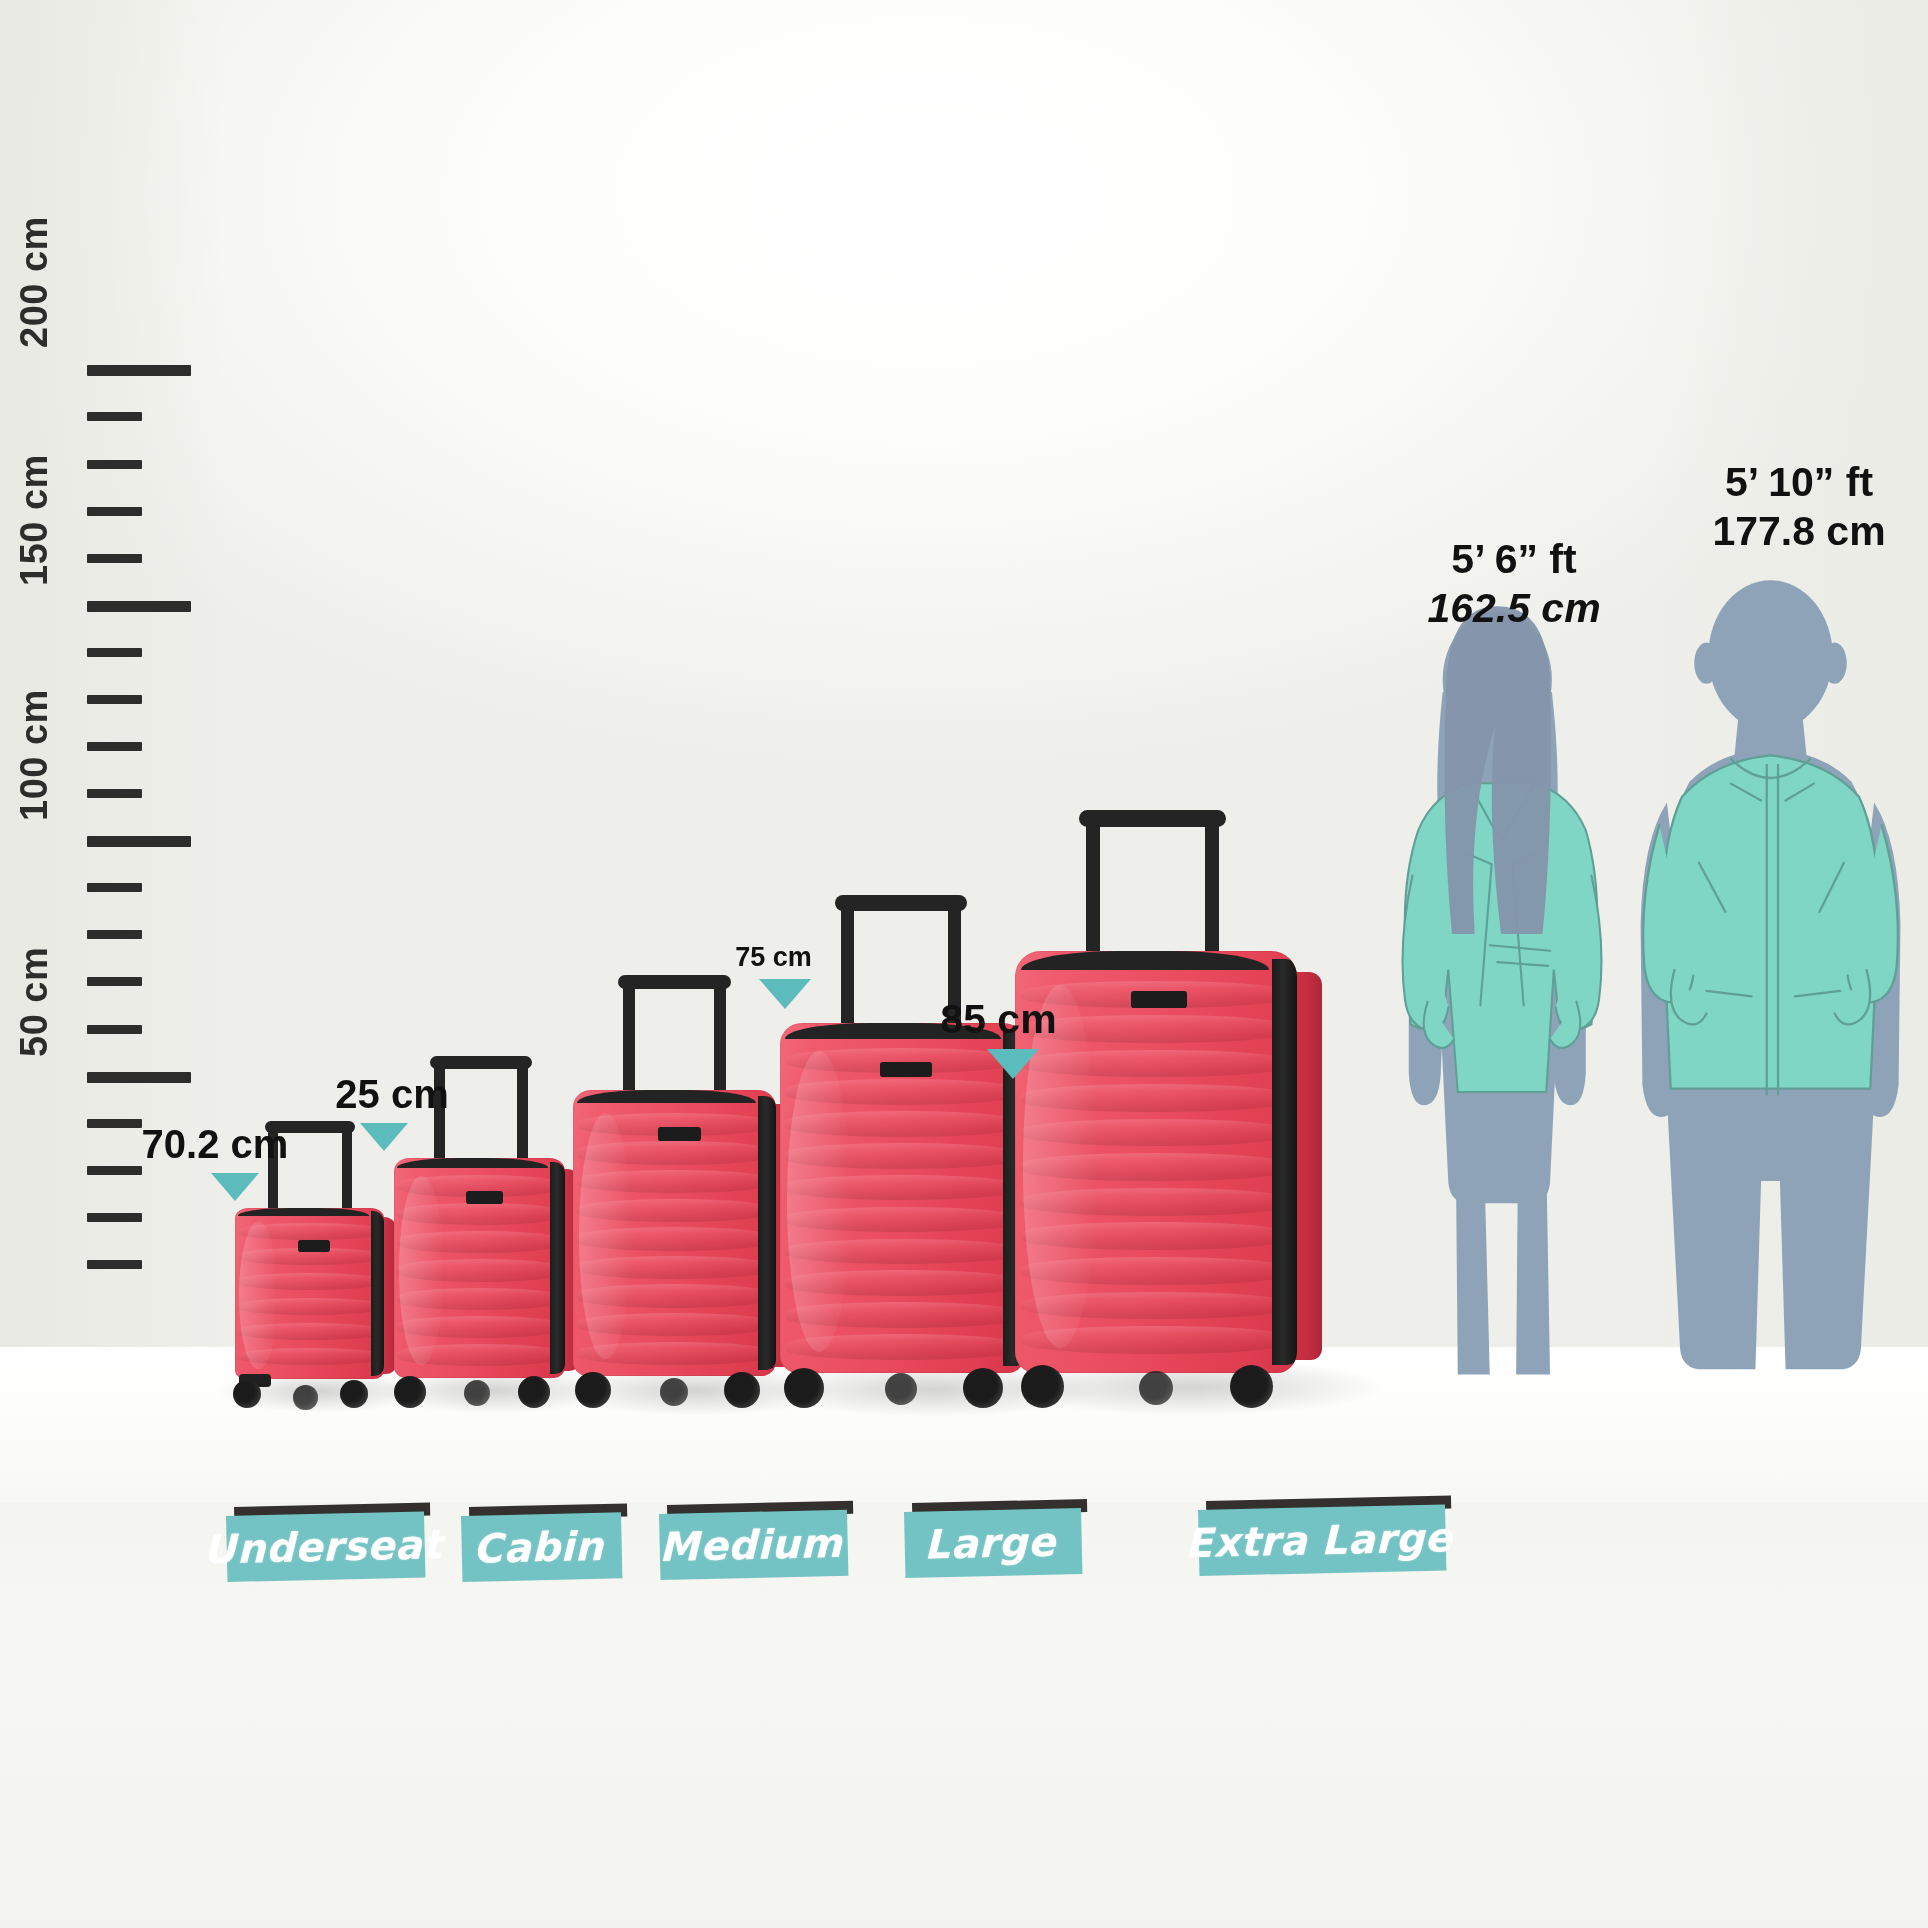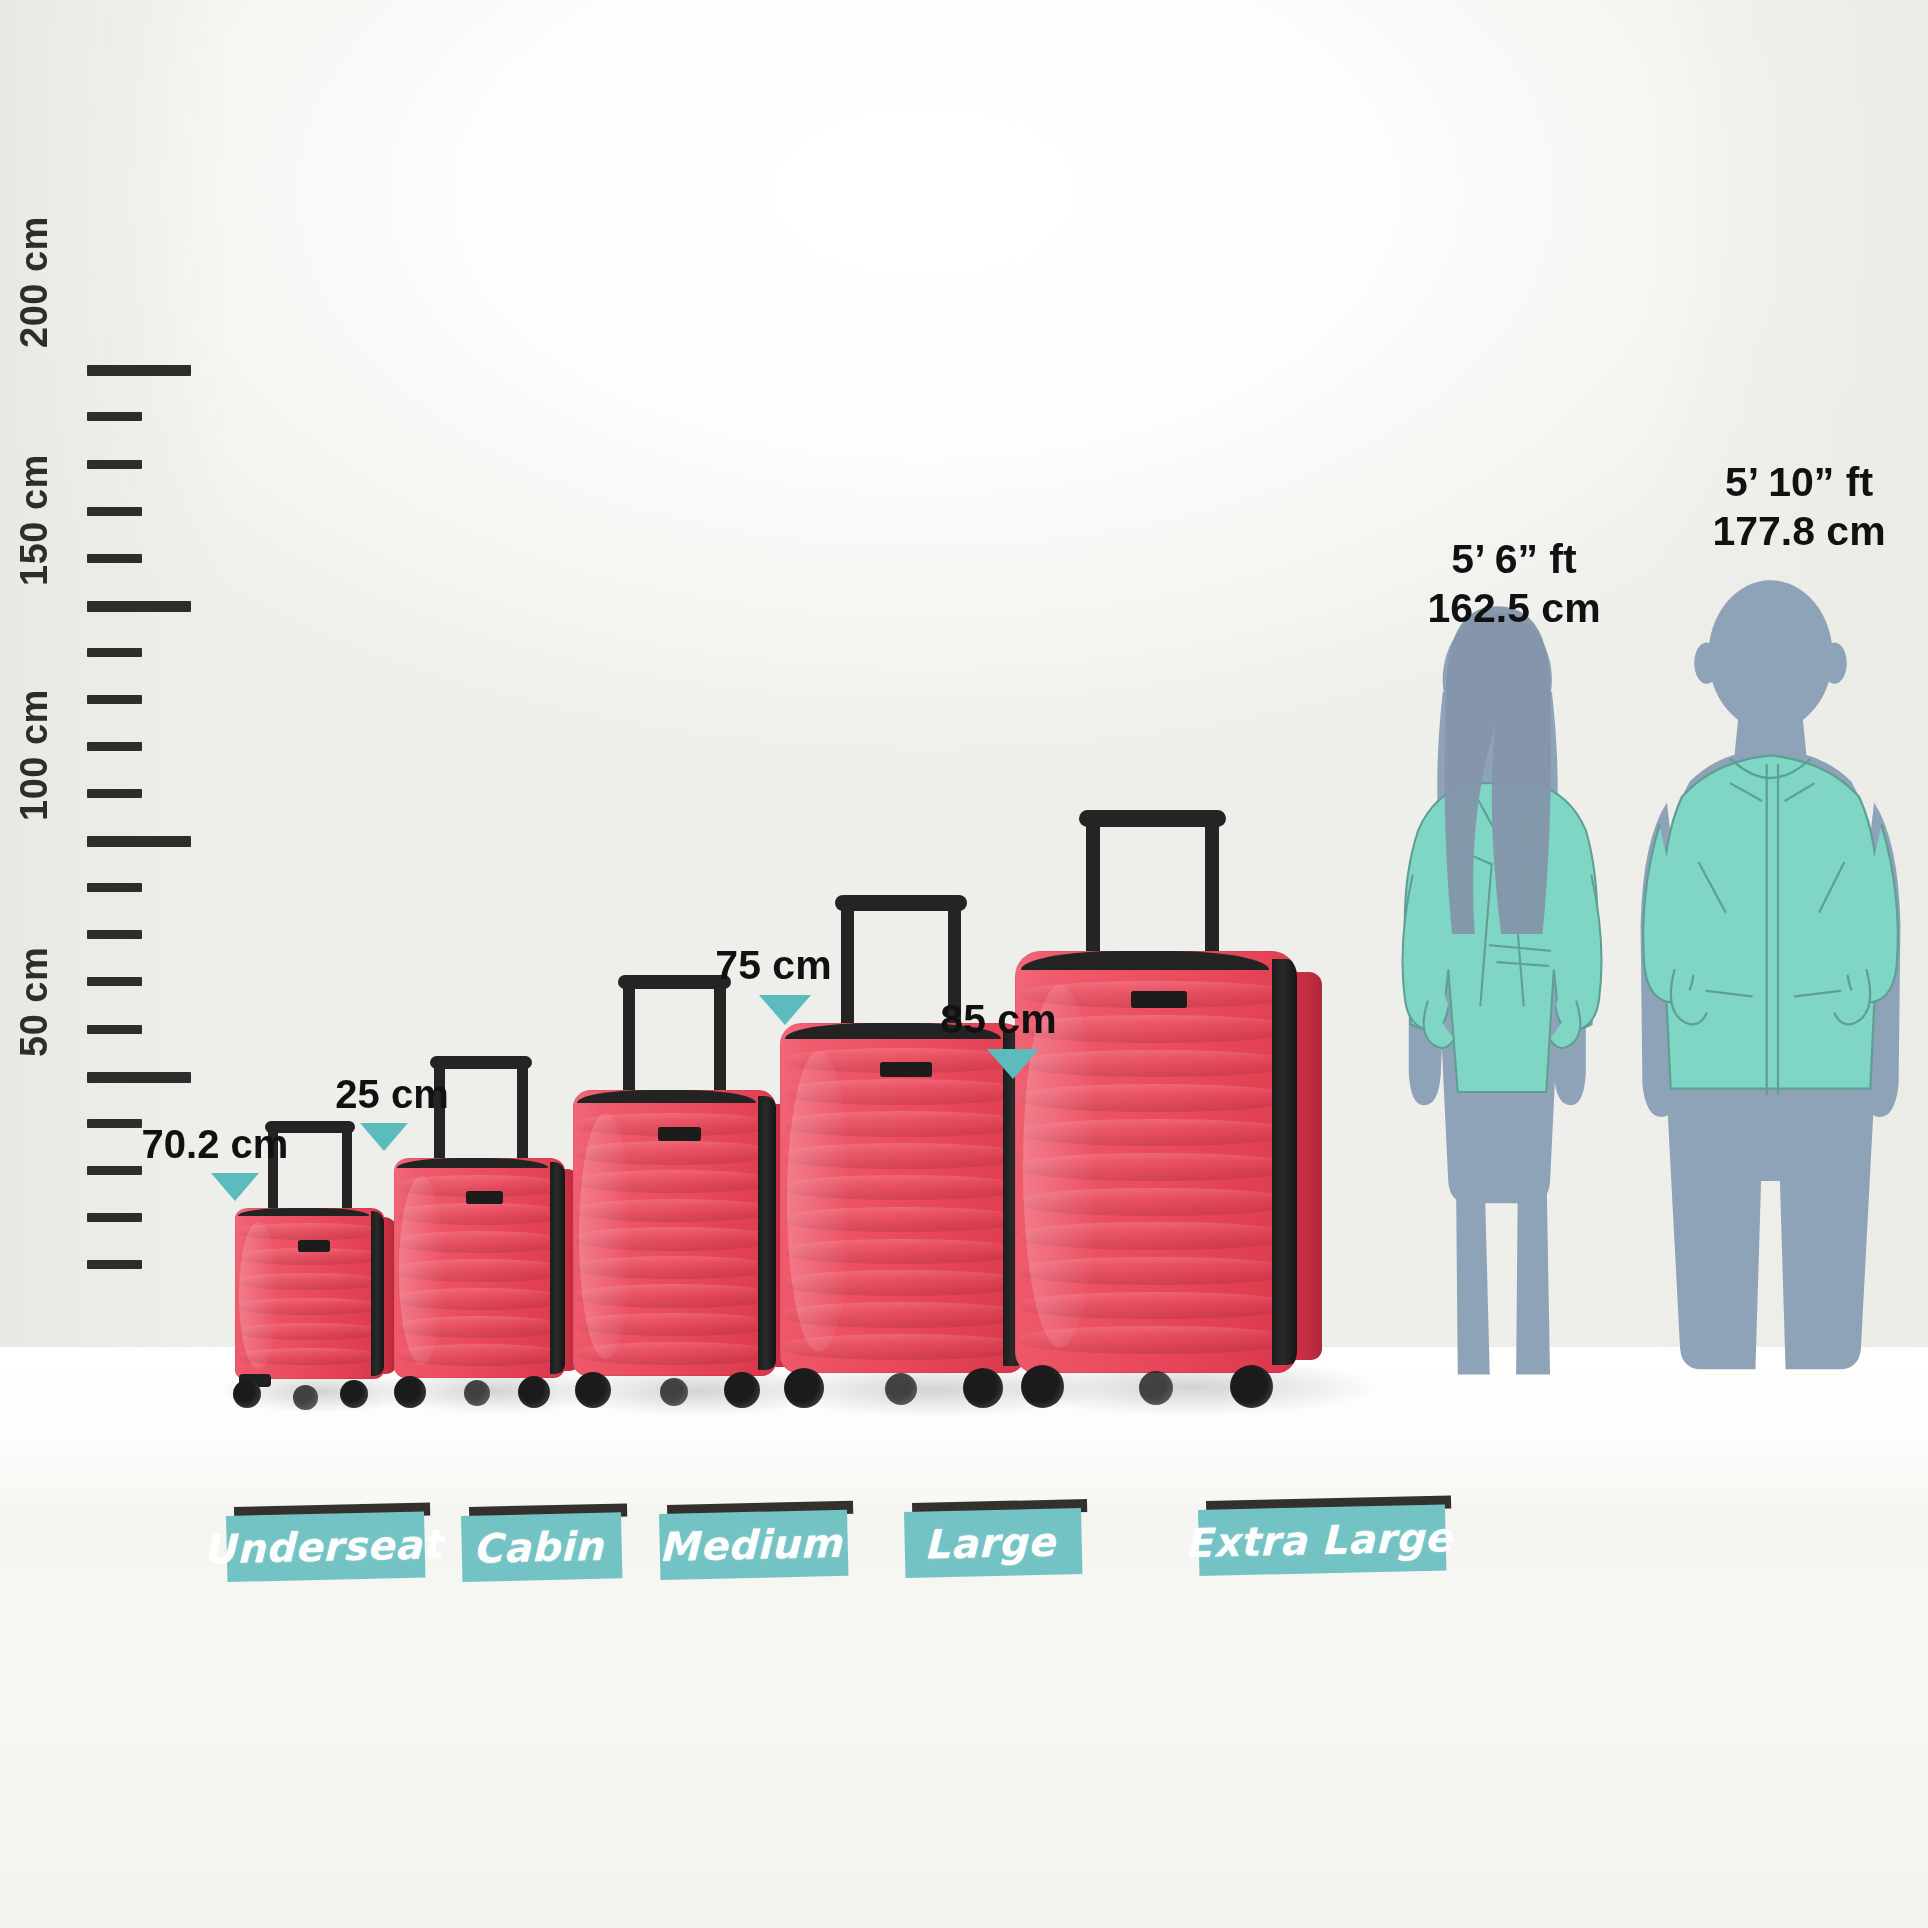--- a/index.html
+++ b/index.html
@@ -170,21 +170,21 @@
         <path d="M192 276 l-26 12 l12 150" fill="none"></path>
         <path d="M142 374 l64 6" fill="none"></path>
         <path d="M150 392 l54 4" fill="none"></path>
       </g>
 
       <path d="M96 92 q4 -78 54 -78 q52 0 56 78 q4 150 -8 270 l-44 0 q-16 -130 -6 -222 q-30 96 -22 222 l-24 0 q-12 -120 -6 -270z" fill="#8595ab" opacity=".95"></path>
     </svg>
   </div>
   <div class="callout" style="left:1373px;top:535px;width:282px;">
     <div class="txt" style="font-size:41px;line-height:49px;">5’ 6” ft</div>
-    <div class="txt" style="font-size:41px;line-height:49px;">162.5 cm</div>
+    <div class="txt" style="font-size:41px;line-height:49px;font-style:italic;">162.5 cm</div>
   </div>
 
   <div class="person" style="left:1601px;top:565px;width:339px;height:829px;">
     <svg viewBox="0 0 360 880" width="339" height="829">
       <g fill="#8fa3b8">
         <ellipse cx="180" cy="96" rx="66" ry="80"></ellipse>
         <ellipse cx="112" cy="104" rx="13" ry="22"></ellipse>
         <ellipse cx="248" cy="104" rx="13" ry="22"></ellipse>
         <path d="M146 160 l68 0 l6 60 l-80 0 z"></path>
         <path d="M94 230 q34 -34 86 -34 q52 0 86 34 q26 44 24 150 l-8 170 l-204 0 l-8 -170 q-2 -106 24 -150z"></path>
@@ -329,21 +329,21 @@
       </div>
       <div class="gloss"></div>
       <div class="lock" style="left:41%;top:11%;width:21%;height:4.5%;"></div>
       <div class="spine"></div>
     </div>
     <div class="wheel" style="left:3.8px;top:345px;width:40px;height:40px;"></div>
     <div class="wheel" style="left:183px;top:345px;width:40px;height:40px;"></div>
     <div class="wheel" style="left:105px;top:350px;width:32px;height:32px;opacity:.8"></div>
   </div>
   <div class="callout" style="left:670px;top:942px;width:207px;">
-    <div class="txt" style="font-size:41px;">75 cm</div>
+    <div class="txt" style="font-size:27px;">75 cm</div>
     <div class="tri" style="border-left:26px solid transparent;border-right:26px solid transparent;border-top:30px solid #5cbcbd;margin-left:89px;"></div>
   </div>
 
   <div class="cshadow" style="left:998px;top:1358px;width:386px;height:58px;"></div>
   <div class="case" style="left:1015px;top:951px;width:282px;height:422px;">
     <div class="handle" style="left:64px;top:-141px;width:147px;height:147px;">
       <div class="bar" style="left:0;top:0;width:147px;height:17px;border-radius:8.5px;"></div>
       <div class="bar" style="left:6.6px;top:11.3px;width:14px;height:139px;"></div>
       <div class="bar" style="left:126px;top:11.3px;width:14px;height:139px;"></div>
     </div>

